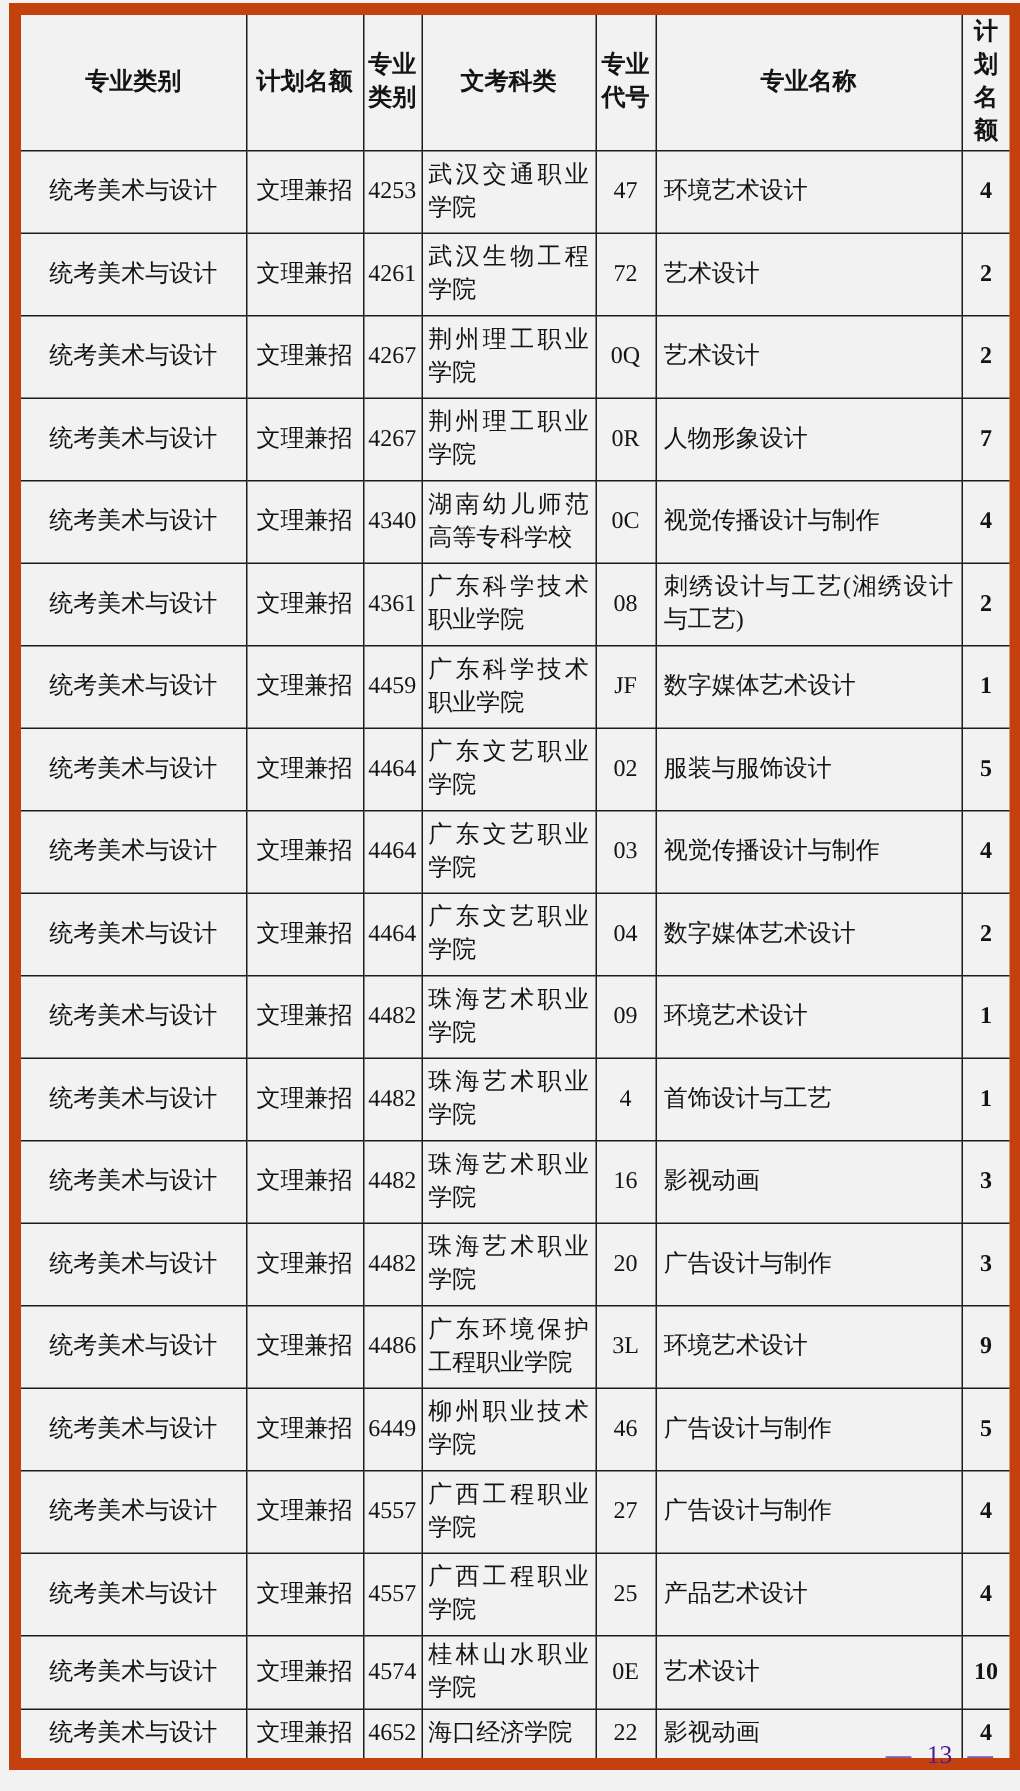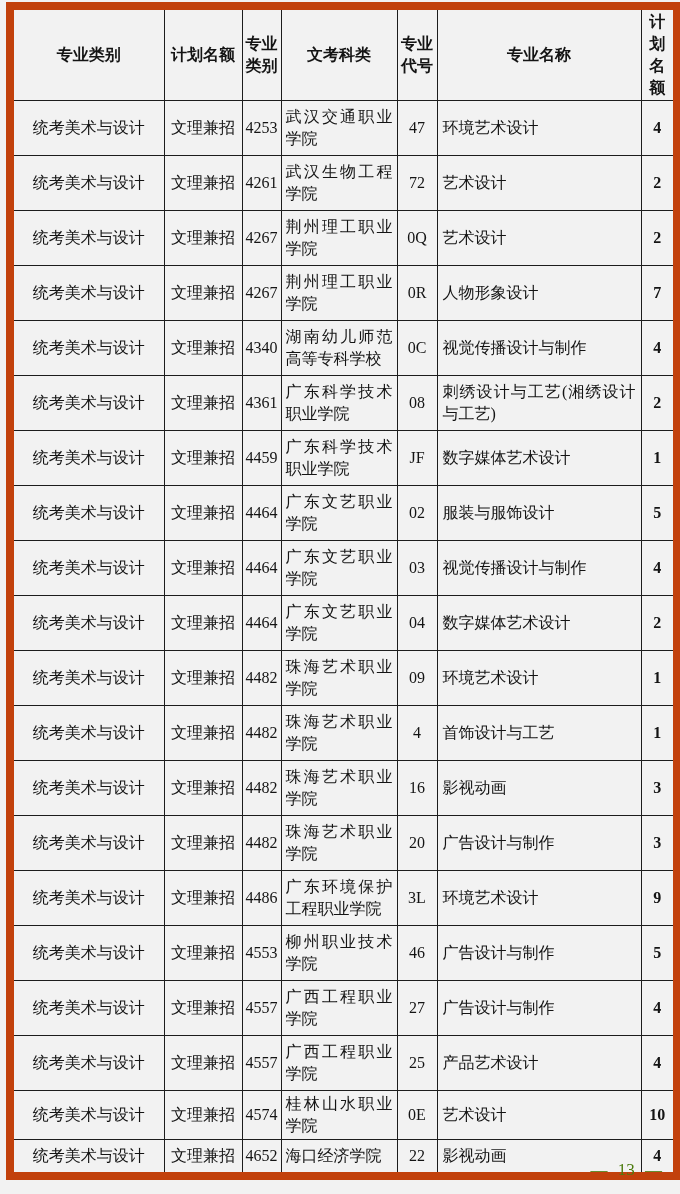--- a/index.html
+++ b/index.html
@@ -64,21 +64,21 @@
   td:nth-child(7) {
     text-align: center;
     font-weight: bold;
   }
   .page-number {
     position: absolute;
     right: 18px;
     top: 1160px;
     font-size: 17px;
     word-spacing: 6px;
-    color: #4d7c0f;
+    color: #4c1d95;
   }
 </style>
 </head>
 <body>
 
 <div class="page">
 
   <table class="plan-table">
     <colgroup>
       <col style="width:154px">
@@ -232,21 +232,21 @@
       <td>文理兼招</td>
       <td>4486</td>
       <td>广东环境保护工程职业学院</td>
       <td>3L</td>
       <td>环境艺术设计</td>
       <td>9</td>
     </tr>
         <tr>
       <td>统考美术与设计</td>
       <td>文理兼招</td>
-      <td>4553</td>
+      <td>6449</td>
       <td>柳州职业技术学院</td>
       <td>46</td>
       <td>广告设计与制作</td>
       <td>5</td>
     </tr>
         <tr>
       <td>统考美术与设计</td>
       <td>文理兼招</td>
       <td>4557</td>
       <td>广西工程职业学院</td>

